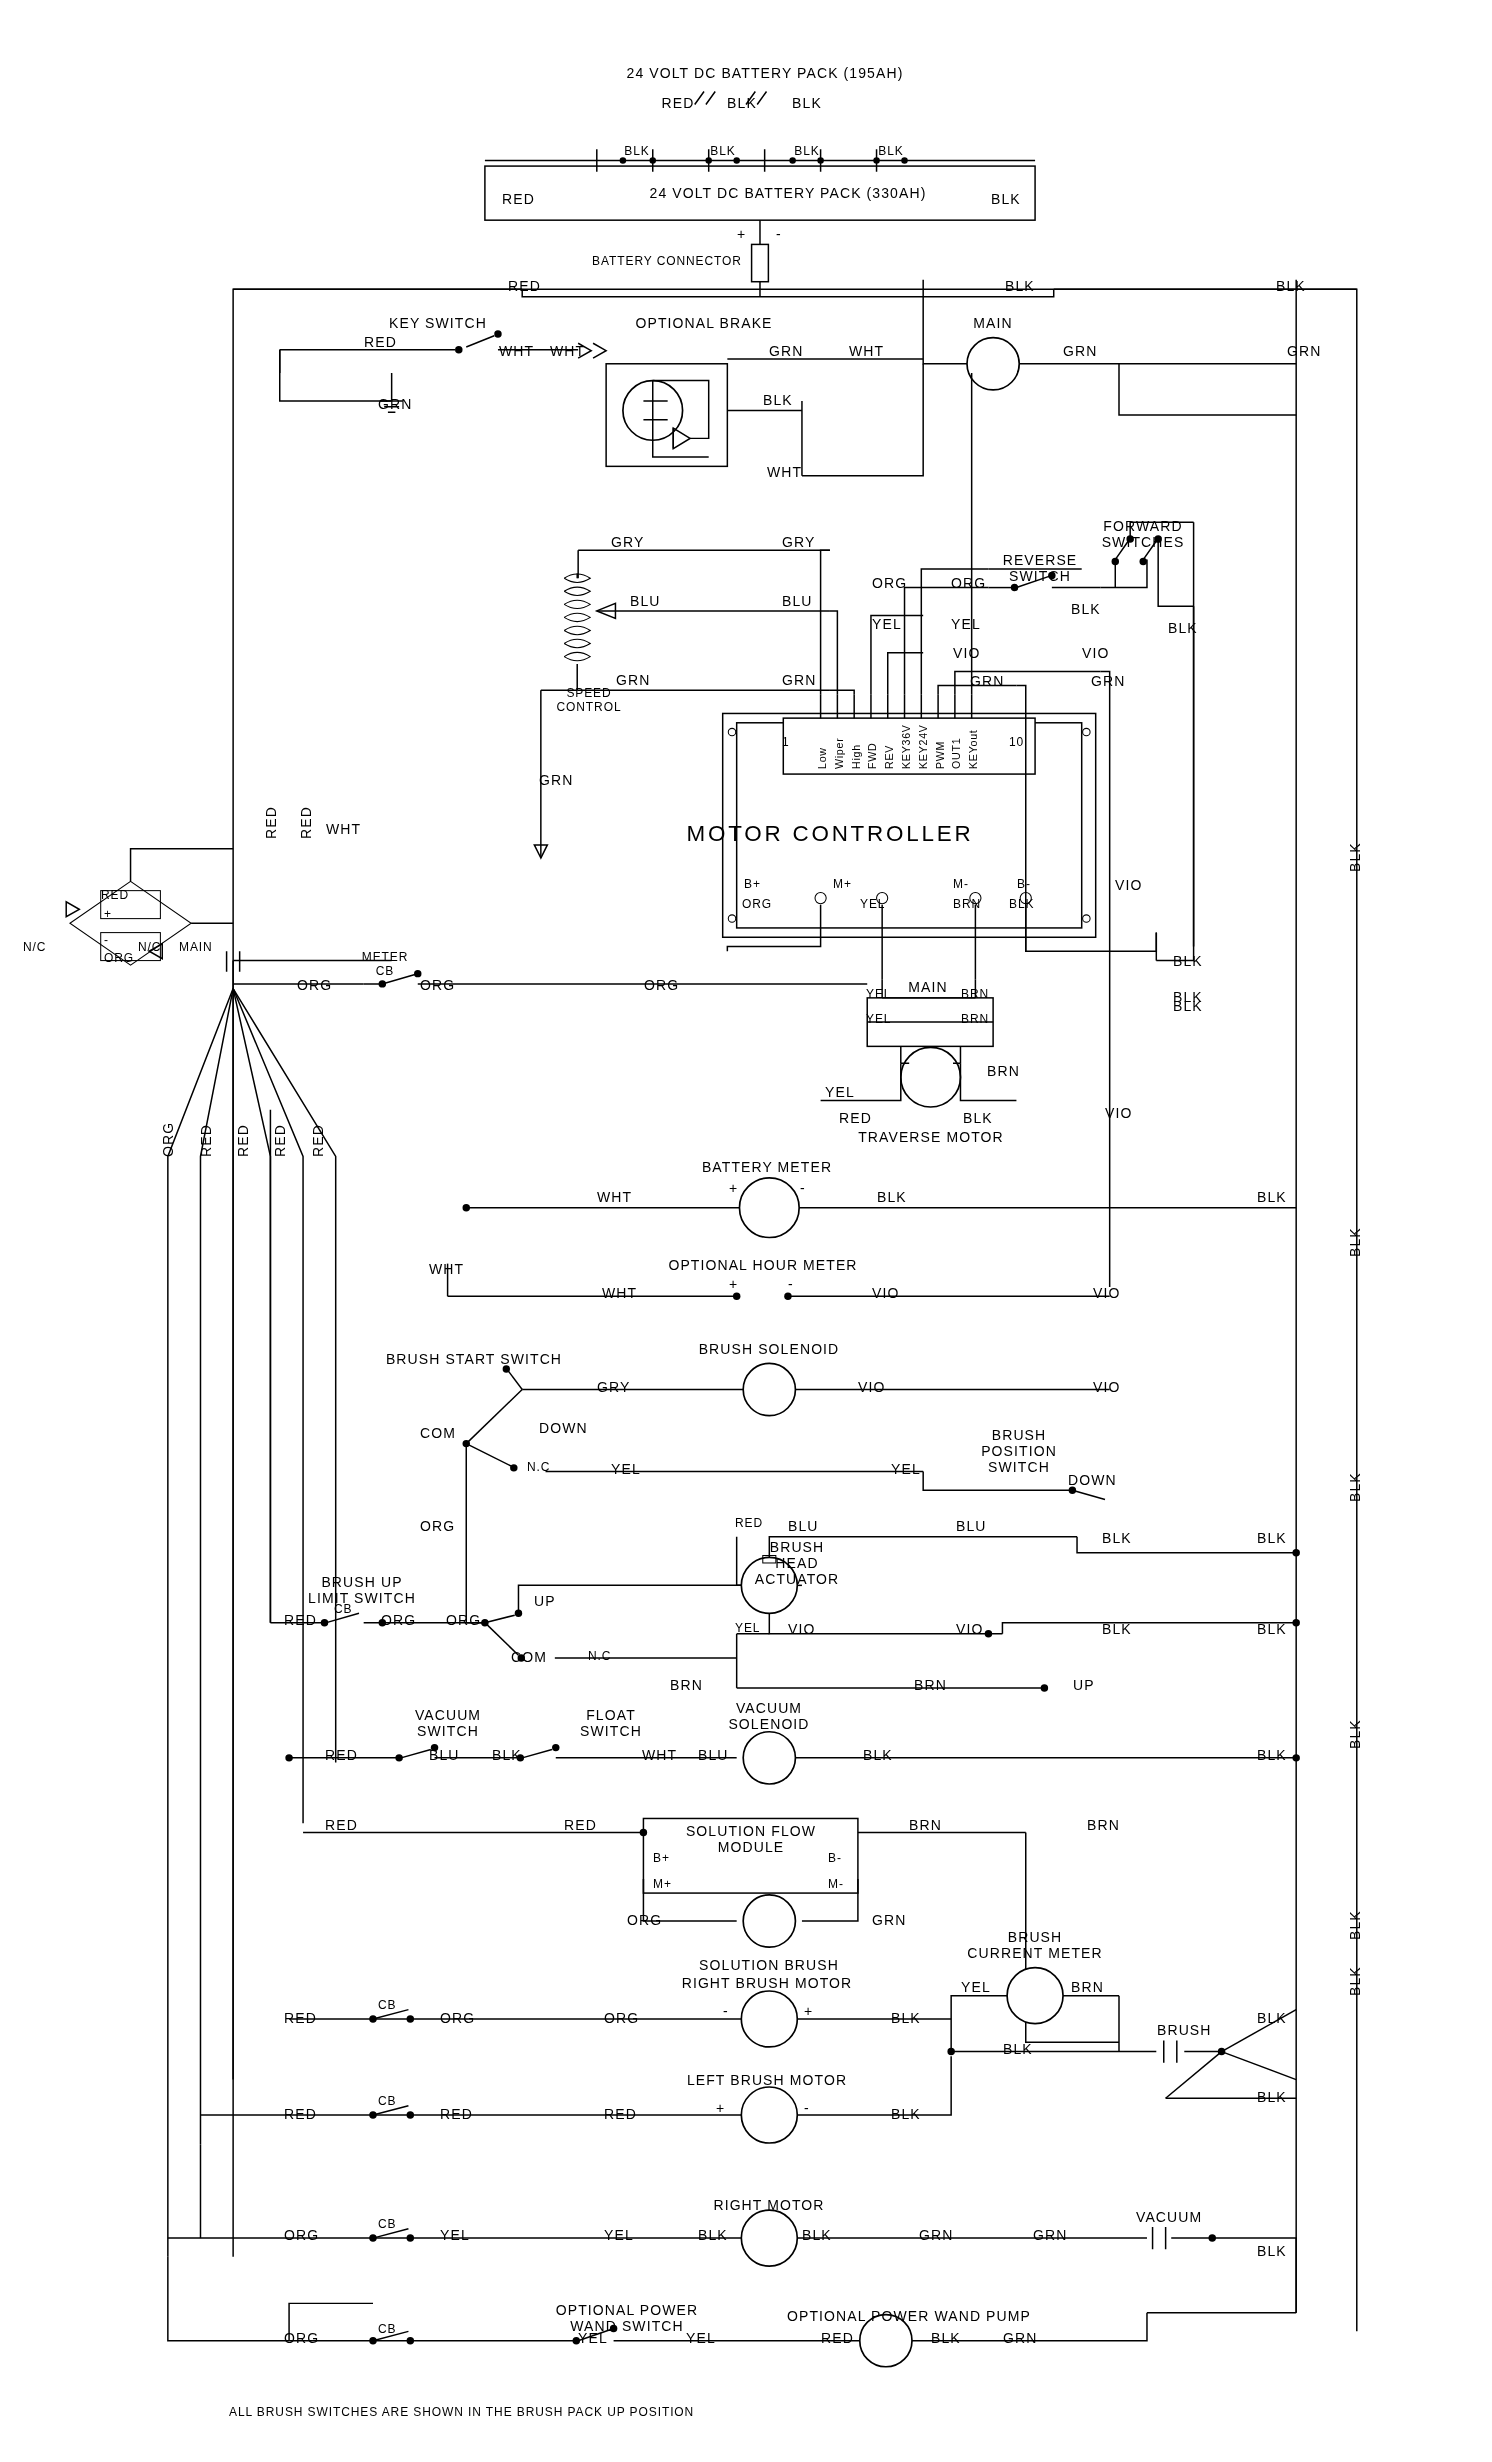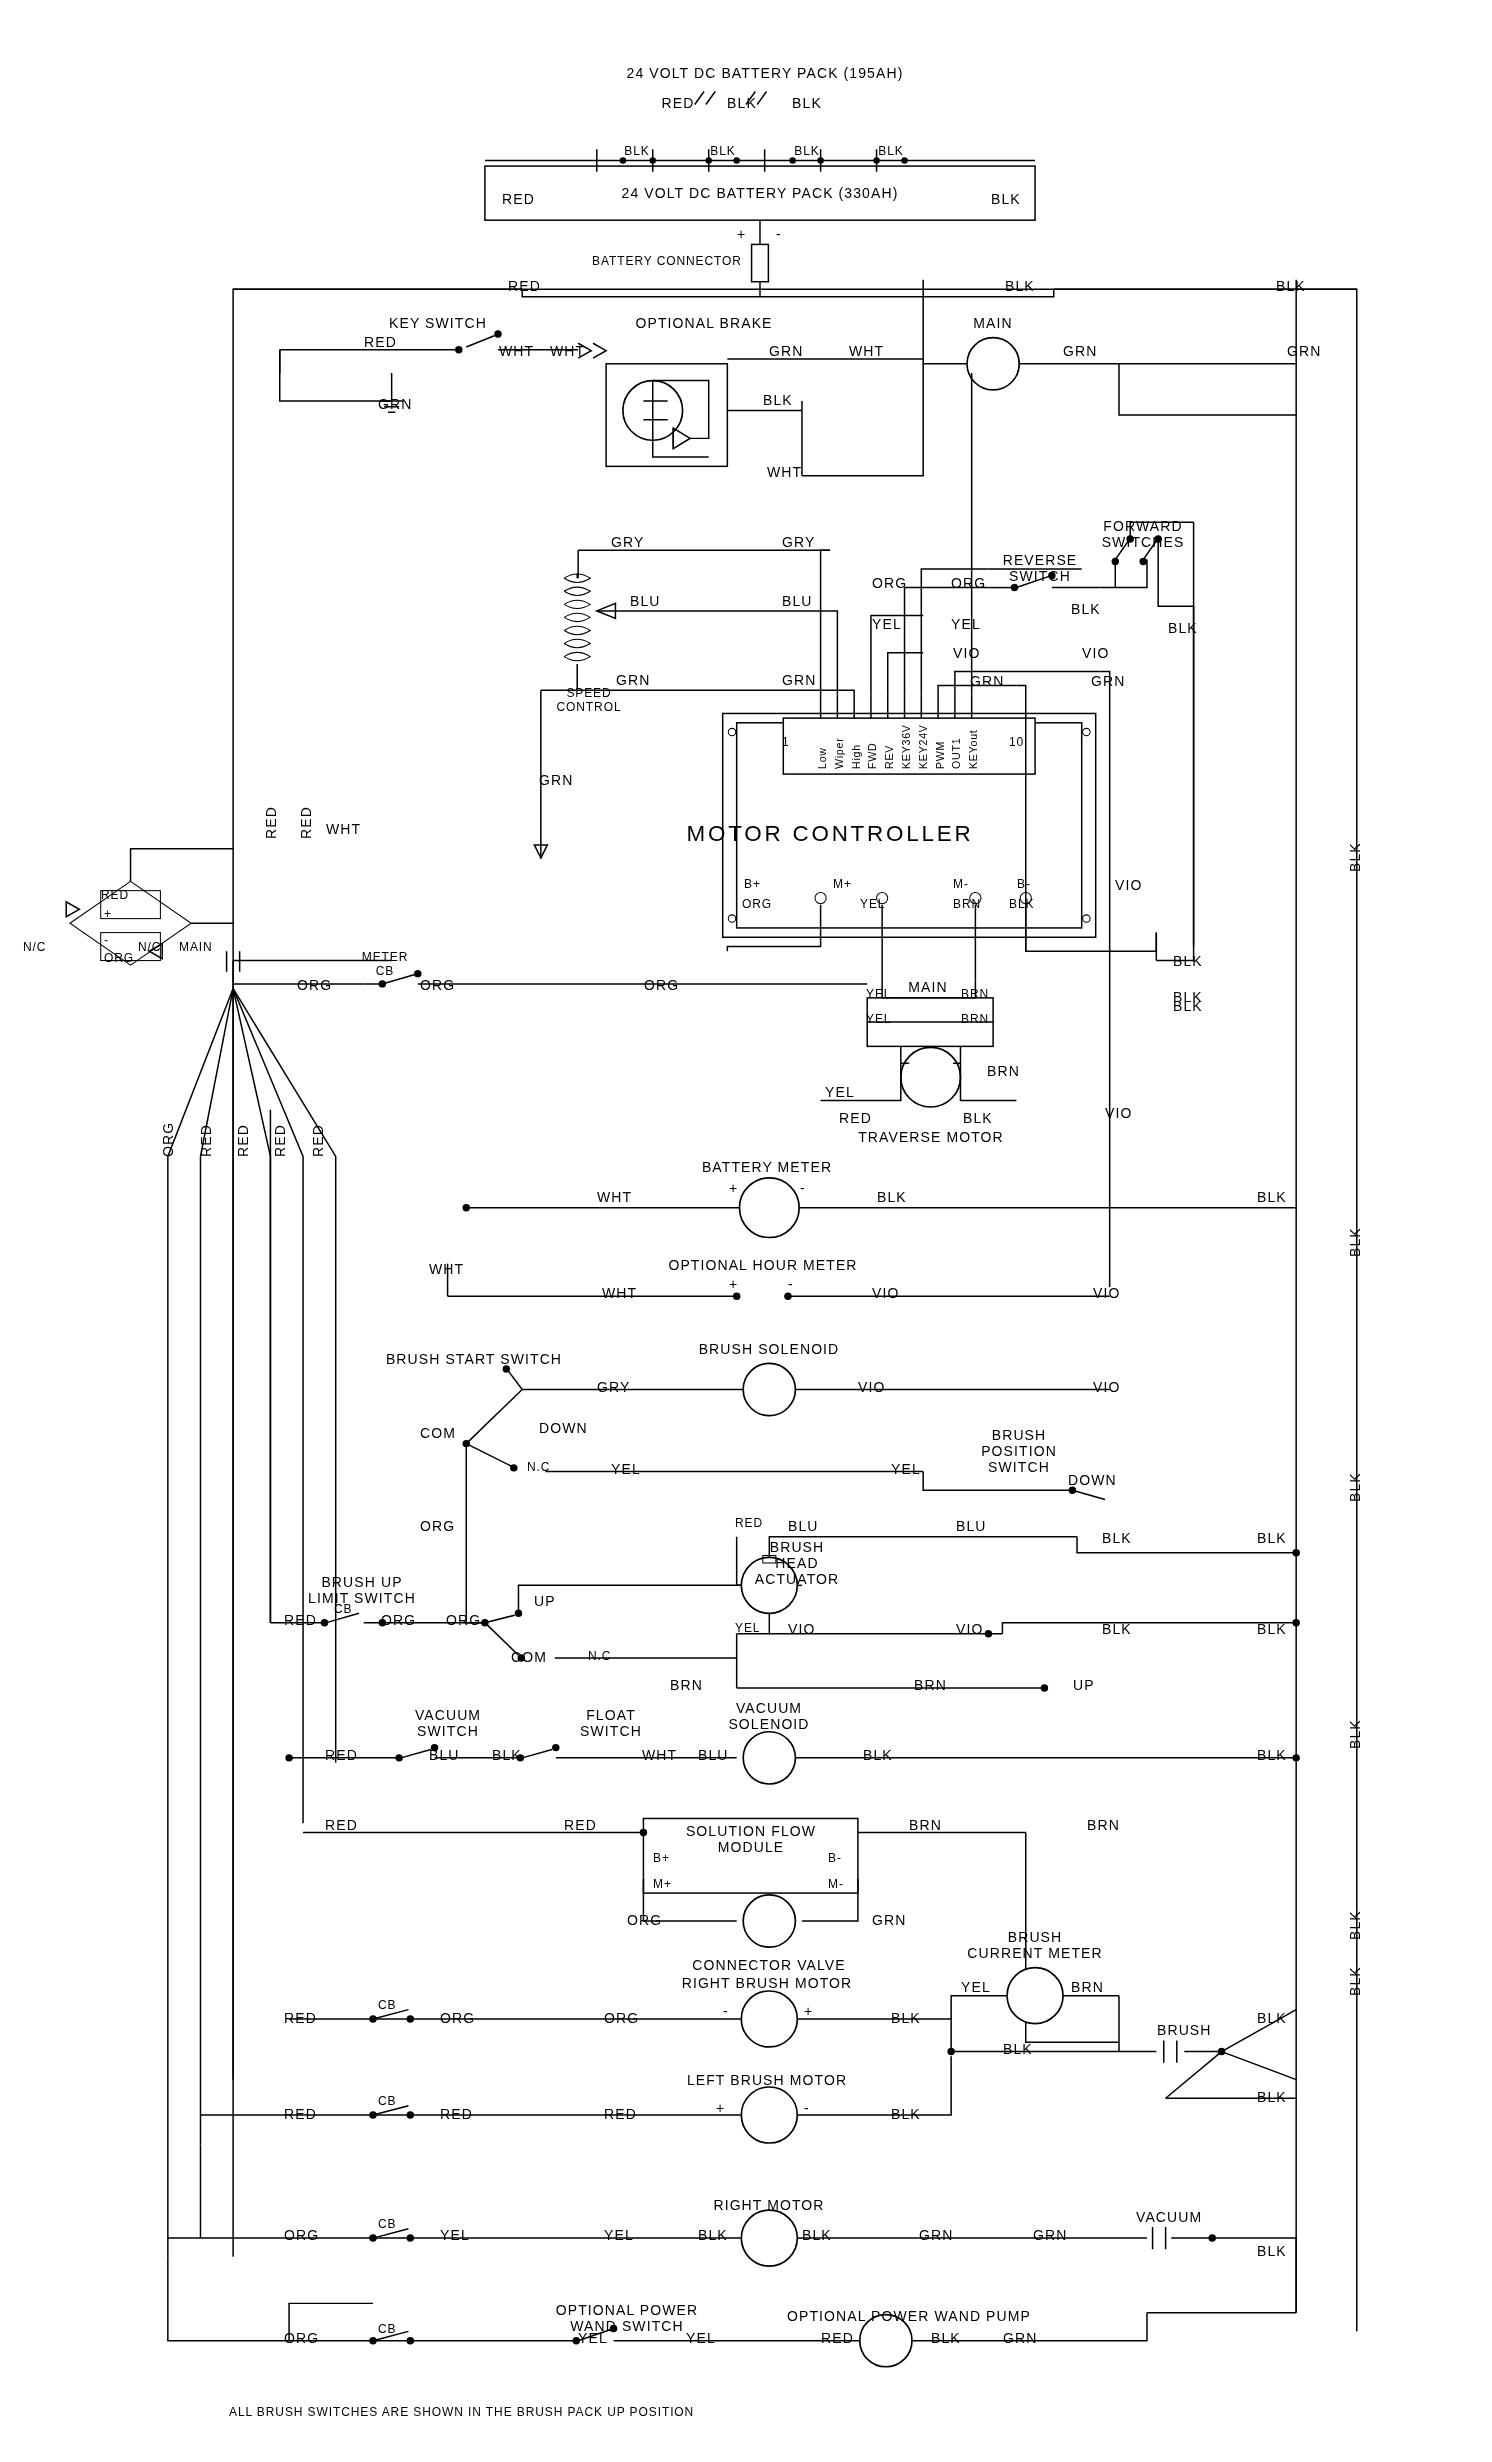--- a/index.html
+++ b/index.html
@@ -341,21 +341,21 @@
 <div class="lbl c" style="left:765px;top:65px;">24 VOLT DC BATTERY PACK (195AH)</div>
 <div class="lbl c" style="left:678px;top:95px;">RED</div>
 <div class="lbl c" style="left:742px;top:95px;">BLK</div>
 <div class="lbl c" style="left:807px;top:95px;">BLK</div>
 
 <div class="lbl c sm" style="left:637px;top:144px;">BLK</div>
 <div class="lbl c sm" style="left:723px;top:144px;">BLK</div>
 <div class="lbl c sm" style="left:807px;top:144px;">BLK</div>
 <div class="lbl c sm" style="left:891px;top:144px;">BLK</div>
 
-<div class="lbl c" style="left:760px;top:185px;">24 VOLT DC BATTERY PACK (330AH)</div>
+<div class="lbl c" style="left:788px;top:185px;">24 VOLT DC BATTERY PACK (330AH)</div>
 <div class="lbl" style="left:502px;top:191px;">RED</div>
 <div class="lbl" style="left:991px;top:191px;">BLK</div>
 
 <div class="lbl c sm" style="left:667px;top:254px;">BATTERY CONNECTOR</div>
 <div class="lbl" style="left:737px;top:226px;">+</div>
 <div class="lbl" style="left:776px;top:226px;">-</div>
 
 <div class="lbl" style="left:508px;top:278px;">RED</div>
 <div class="lbl" style="left:1005px;top:278px;">BLK</div>
 <div class="lbl" style="left:1276px;top:278px;">BLK</div>
@@ -552,21 +552,21 @@
 <div class="lbl c" style="left:751px;top:1823px;white-space:pre;">SOLUTION FLOW
 MODULE</div>
 <div class="lbl sm" style="left:653px;top:1851px;">B+</div>
 <div class="lbl sm" style="left:828px;top:1851px;">B-</div>
 <div class="lbl sm" style="left:653px;top:1877px;">M+</div>
 <div class="lbl sm" style="left:828px;top:1877px;">M-</div>
 <div class="lbl" style="left:909px;top:1817px;">BRN</div>
 <div class="lbl" style="left:1087px;top:1817px;">BRN</div>
 <div class="lbl" style="left:627px;top:1912px;">ORG</div>
 <div class="lbl" style="left:872px;top:1912px;">GRN</div>
-<div class="lbl c" style="left:769px;top:1957px;">CONNECTOR VALVE</div>
+<div class="lbl c" style="left:769px;top:1957px;">SOLUTION BRUSH</div>
 <div class="lbl rot" style="left:1347px;top:1996px;">BLK</div>
 
 <div class="lbl c" style="left:1035px;top:1929px;white-space:pre;">BRUSH
 CURRENT METER</div>
 <div class="lbl" style="left:961px;top:1979px;">YEL</div>
 <div class="lbl" style="left:1071px;top:1979px;">BRN</div>
 
 <div class="lbl c" style="left:767px;top:1975px;">RIGHT BRUSH MOTOR</div>
 <div class="lbl" style="left:284px;top:2010px;">RED</div>
 <div class="lbl sm" style="left:378px;top:1998px;">CB</div>

